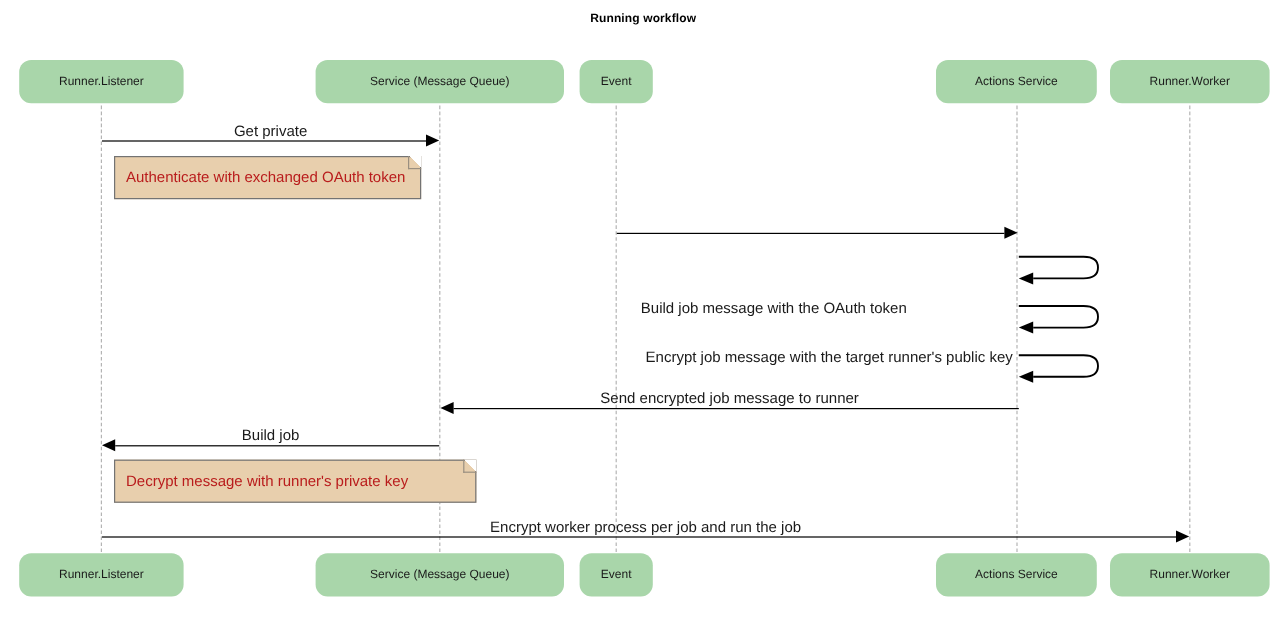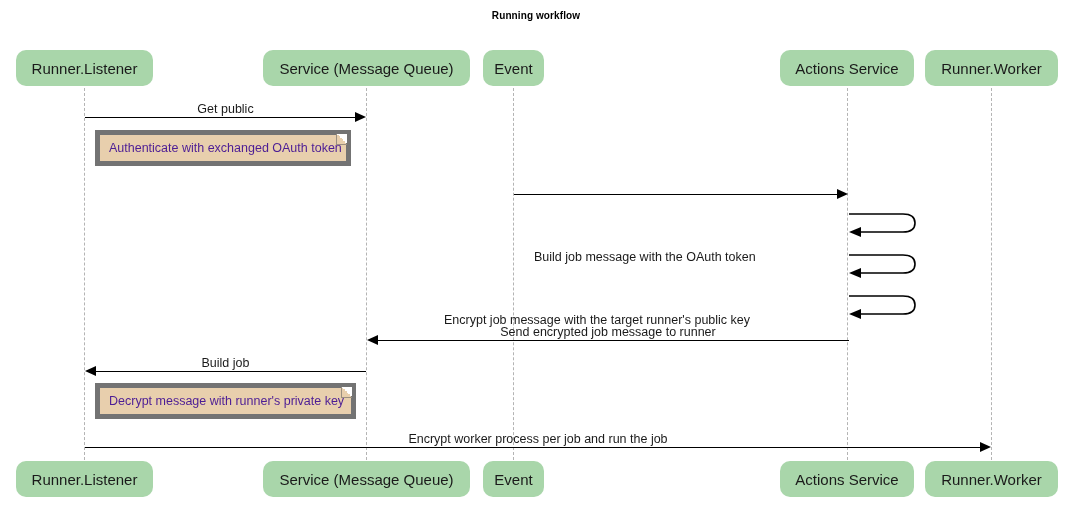--- a/index.html
+++ b/index.html
@@ -29,21 +29,21 @@
     letter-spacing: 0.1px;
   }
   .participant {
     position: absolute;
     height: 36px;
     border-radius: 10px;
     background: #a9d6aa;
     display: flex;
     align-items: center;
     justify-content: center;
-    font-size: 15px;
+    font-size: 10px;
     color: #1a1a1a;
     box-sizing: border-box;
     padding: 0 10px;
     white-space: nowrap;
   }
   .lifeline {
     position: absolute;
     width: 0;
     border-left: 1px dashed #b4b4b4;
   }
@@ -70,24 +70,24 @@
     border-left: 11px solid #000000;
   }
   .arrowhead.left {
     border-top: 5px solid transparent;
     border-bottom: 5px solid transparent;
     border-right: 11px solid #000000;
   }
   .note {
     position: absolute;
     background: #e8cfad;
-    border: 5px solid #737373;
+    border: 1px solid #737373;
     box-sizing: border-box;
     font-size: 12.5px;
-    color: #4c1d95;
+    color: #b91c1c;
     display: flex;
     align-items: center;
     padding-left: 9px;
     white-space: nowrap;
   }
   .note-fold {
     position: absolute;
     right: -1px;
     top: -1px;
     width: 11px;
@@ -128,21 +128,21 @@
   <div class="participant" style="left:483px; top:50px; width:61px;">
     <span>Event</span>
   </div>
   <div class="participant" style="left:780px; top:50px; width:134px;">
     <span>Actions Service</span>
   </div>
   <div class="participant" style="left:925px; top:50px; width:133px;">
     <span>Runner.Worker</span>
   </div>
 
-  <div class="msg-label" style="left:85px; top:102px; width:281px;">Get public</div>
+  <div class="msg-label" style="left:85px; top:102px; width:281px;">Get private</div>
   <div class="msg-line" style="left:85px; top:117px; width:270px;"></div>
   <div class="arrowhead right" style="left:355px; top:112px;"></div>
 
   <div class="msg-line" style="left:514px; top:194px; width:323px;"></div>
   <div class="arrowhead right" style="left:837px; top:189px;"></div>
 
   <div class="selfloop" style="left:847px; top:208px;">
     <svg width="80" height="34" viewBox="0 0 80 34">
       <path d="M 2 6 L 56 6 Q 68 6 68 15 Q 68 24 56 24 L 14 24" fill="none" stroke="#000000" stroke-width="1.6"></path>
       <polygon points="14,19 14,29 2,24" fill="#000000"></polygon>
@@ -150,42 +150,42 @@
   </div>
 
   <div class="msg-label" style="left:534px; top:250px; width:310px; text-align:left;">Build job message with the OAuth token</div>
   <div class="selfloop" style="left:847px; top:249px;">
     <svg width="80" height="34" viewBox="0 0 80 34">
       <path d="M 2 6 L 56 6 Q 68 6 68 15 Q 68 24 56 24 L 14 24" fill="none" stroke="#000000" stroke-width="1.6"></path>
       <polygon points="14,19 14,29 2,24" fill="#000000"></polygon>
     </svg>
   </div>
 
-  <div class="msg-label" style="left:444px; top:291px; width:400px; text-align:left;margin-top:22px;">Encrypt job message with the target runner's public key</div>
+  <div class="msg-label" style="left:444px; top:291px; width:400px; text-align:right;">Encrypt job message with the target runner's public key</div>
   <div class="selfloop" style="left:847px; top:290px;">
     <svg width="80" height="34" viewBox="0 0 80 34">
       <path d="M 2 6 L 56 6 Q 68 6 68 15 Q 68 24 56 24 L 14 24" fill="none" stroke="#000000" stroke-width="1.6"></path>
       <polygon points="14,19 14,29 2,24" fill="#000000"></polygon>
     </svg>
   </div>
 
   <div class="msg-label" style="left:367px; top:325px; width:482px;">Send encrypted job message to runner</div>
   <div class="msg-line" style="left:378px; top:340px; width:471px;"></div>
   <div class="arrowhead left" style="left:367px; top:335px;"></div>
 
   <div class="msg-label" style="left:85px; top:356px; width:281px;">Build job</div>
   <div class="msg-line" style="left:96px; top:371px; width:270px;"></div>
   <div class="arrowhead left" style="left:85px; top:366px;"></div>
 
   <div class="note" style="left:95px; top:130px; width:256px; height:36px;">
     <span>Authenticate with exchanged OAuth token</span>
     <span class="note-fold"></span>
   </div>
 
-  <div class="note" style="left:95px; top:383px; width:261px; height:36px;">
+  <div class="note" style="left:95px; top:383px; width:302px; height:36px;">
     <span>Decrypt message with runner's private key</span>
     <span class="note-fold"></span>
   </div>
 
   <div class="msg-label" style="left:85px; top:432px; width:906px;">Encrypt worker process per job and run the job</div>
   <div class="msg-line" style="left:85px; top:447px; width:895px;"></div>
   <div class="arrowhead right" style="left:980px; top:442px;"></div>
 
   <div class="participant" style="left:16px; top:461px; width:137px;">
     <span>Runner.Listener</span>

